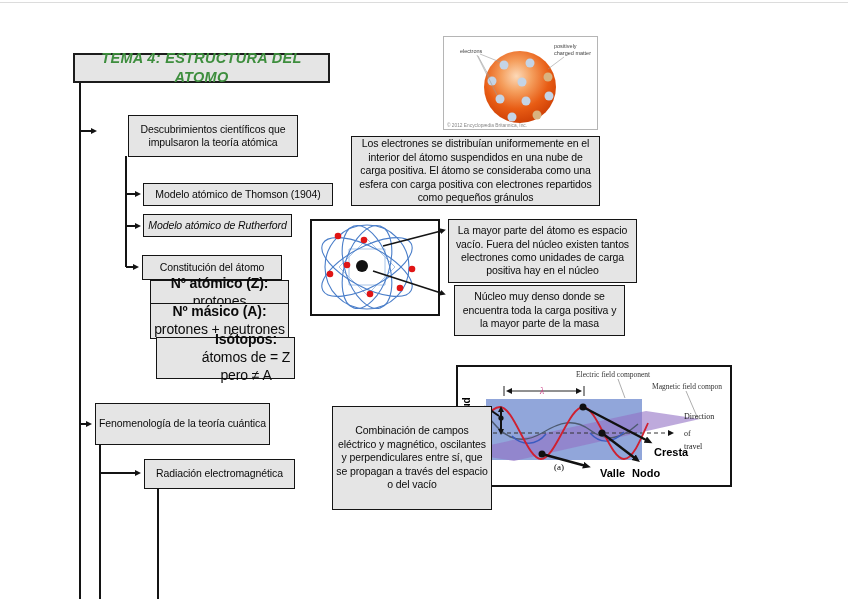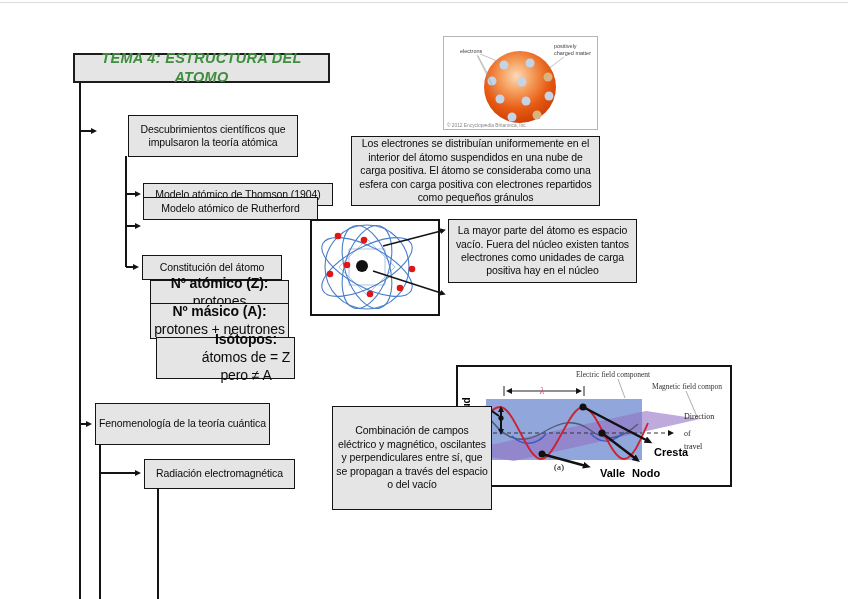--- a/index.html
+++ b/index.html
@@ -47,40 +47,41 @@
       <path d="M158,488 V599"></path>
     </g>
   </svg>
 
   <div class="box title-box" style="left:73px;top:53px;width:257px;height:30px;">TEMA 4: ESTRUCTURA DEL ATOMO</div>
 
   <div class="box" style="left:100px;top:115px;width:170px;height:42px;margin-left:28px;">Descubrimientos científicos que impulsaron la teoría atómica</div>
 
   <div class="box" style="left:143px;top:183px;width:190px;height:23px;">Modelo atómico de Thomson (1904)</div>
 
-  <div class="box" style="left:143px;top:197px;width:175px;height:23px;">Modelo atómico de Rutherford</div>
+  <div class="box" style="left:143px;top:214px;width:149px;height:23px;font-style:italic;">Modelo atómico de Rutherford</div>
 
   <div class="box" style="left:142px;top:255px;width:140px;height:25px;">Constitución del átomo</div>
 
   <div class="box sub" style="left:150px;top:280px;width:139px;height:25px;">
     <span><span class="bld">Nº atómico (Z):</span><span> protones</span></span>
   </div>
 
   <div class="box sub" style="left:150px;top:303px;width:139px;height:36px;justify-content:center;">
     <span><span class="bld">Nº másico (A):</span><span> protones + neutrones</span></span>
   </div>
 
   <div class="box sub" style="left:156px;top:337px;width:139px;height:42px;padding-left:44px;">
     <span><span class="bld">Isótopos:</span><span> átomos de = Z pero ≠ A</span></span>
   </div>
 
   <div class="box" style="left:351px;top:136px;width:249px;height:70px;">Los electrones se distribuían uniformemente en el interior del átomo suspendidos en una nube de carga positiva. El átomo se consideraba como una esfera con carga positiva con electrones repartidos como pequeños gránulos</div>
 
   <div class="box" style="left:448px;top:219px;width:189px;height:64px;">La mayor parte del átomo es espacio vacío. Fuera del núcleo existen tantos electrones como unidades de carga positiva hay en el núcleo</div>
 
+  <div class="box" style="left:454px;top:285px;width:171px;height:51px;">Núcleo muy denso donde se encuentra toda la carga positiva y la mayor parte de la masa</div>
 
   <div class="box" style="left:144px;top:459px;width:151px;height:30px;">Radiación electromagnética</div>
 
   <div class="box" style="left:95px;top:403px;width:175px;height:42px;">Fenomenología de la teoría cuántica</div>
 
   <div class="box" style="left:288px;top:406px;width:160px;height:104px;margin-left:44px;">Combinación de campos eléctrico y magnético, oscilantes y perpendiculares entre sí, que se propagan a través del espacio o del vacío</div>
 
   <div class="fig fig-thomson" style="left:443px;top:36px;width:155px;height:94px;">
     <svg width="153" height="92" viewBox="0 0 153 92">
       <defs>

